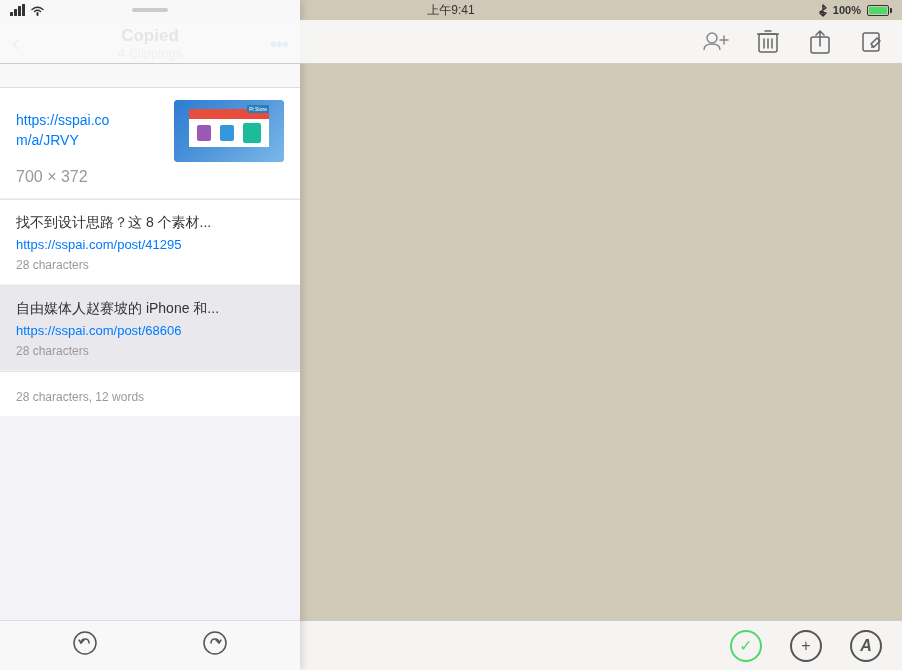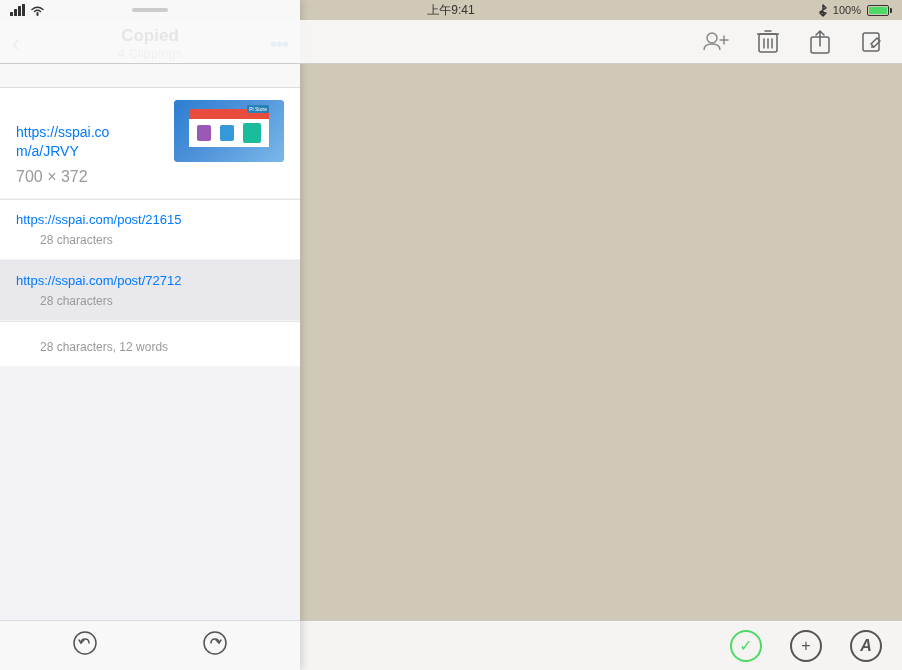--- a/index.html
+++ b/index.html
@@ -154,21 +154,21 @@
     .clipping-item {
       background: #fff;
       margin-bottom: 1px;
       padding: 12px 16px;
       cursor: pointer;
       position: relative;
     }
 
     .clipping-item-first {
       display: flex;
-      align-items: flex-end;
+      align-items: center;
       gap: 8px;
     }
 
     .clipping-url {
       color: #007aff;
       font-size: 14px;
       line-height: 1.4;
       flex: 1;
       word-break: break-all;
     }
@@ -241,21 +241,20 @@
     }
     .clipping-text-url {
       color: #007aff;
       font-size: 13px;
       margin-bottom: 4px;
     }
     .clipping-chars {
       font-size: 12px;
       color: #999;
       margin-top: 6px;
-      margin-left: 24px;
     }
     .clipping-divider {
       height: 1px;
       background: #e5e5e5;
       margin: 0 0 0 0;
     }
 
     
     .left-panel-bottom {
       height: 50px;
@@ -357,21 +356,21 @@
       <path d="M4.5 7.5 Q7.5 5 10.5 7.5" stroke="#333" stroke-width="1.5" fill="none" stroke-linecap="round"></path>
       <path d="M2 5.5 Q7.5 1 13 5.5" stroke="#333" stroke-width="1.5" fill="none" stroke-linecap="round"></path>
     </svg>
   </div>
   <div class="status-bar-center">上午9:41</div>
   <div class="status-bar-right">
 
     <svg width="8" height="13" viewBox="0 0 8 13">
       <path d="M4 1 L4 12 M4 1 L7 4 L1 8 L7 9 L4 12 M4 12 L1 9" stroke="#333" stroke-width="1.5" fill="none" stroke-linecap="round" stroke-linejoin="round"></path>
     </svg>
-    <span style="font-size:11px;color:#333;font-weight:400;">100%</span>
+    <span style="font-size:11px;color:#333;font-weight:700;">100%</span>
 
     <div class="battery">
       <div class="battery-body">
         <div class="battery-fill" style="width:100%;"></div>
       </div>
       <div class="battery-tip"></div>
     </div>
   </div>
 </div>
 
@@ -443,28 +442,30 @@
             </div>
           </div>
         </div>
       </div>
       <div class="clipping-dimensions">700 × 372</div>
     </div>
 
     <div class="clipping-divider"></div>
 
     <div class="clipping-item">
-      <div class="clipping-text-url">https://sspai.com/post/21615</div>
+      <div class="clipping-text-main">找不到设计思路？这 8 个素材...</div>
+      <div class="clipping-text-url">https://sspai.com/post/41295</div>
       <div class="clipping-chars">28 characters</div>
     </div>
 
     <div class="clipping-divider"></div>
 
     <div class="clipping-item" style="background:#e8e8ed;">
-      <div class="clipping-text-url">https://sspai.com/post/72712</div>
+      <div class="clipping-text-main">自由媒体人赵赛坡的 iPhone 和...</div>
+      <div class="clipping-text-url">https://sspai.com/post/68606</div>
       <div class="clipping-chars">28 characters</div>
     </div>
 
     <div class="clipping-divider"></div>
 
     <div class="clipping-item">
       <div class="clipping-chars">28 characters, 12 words</div>
     </div>
 
   </div>

